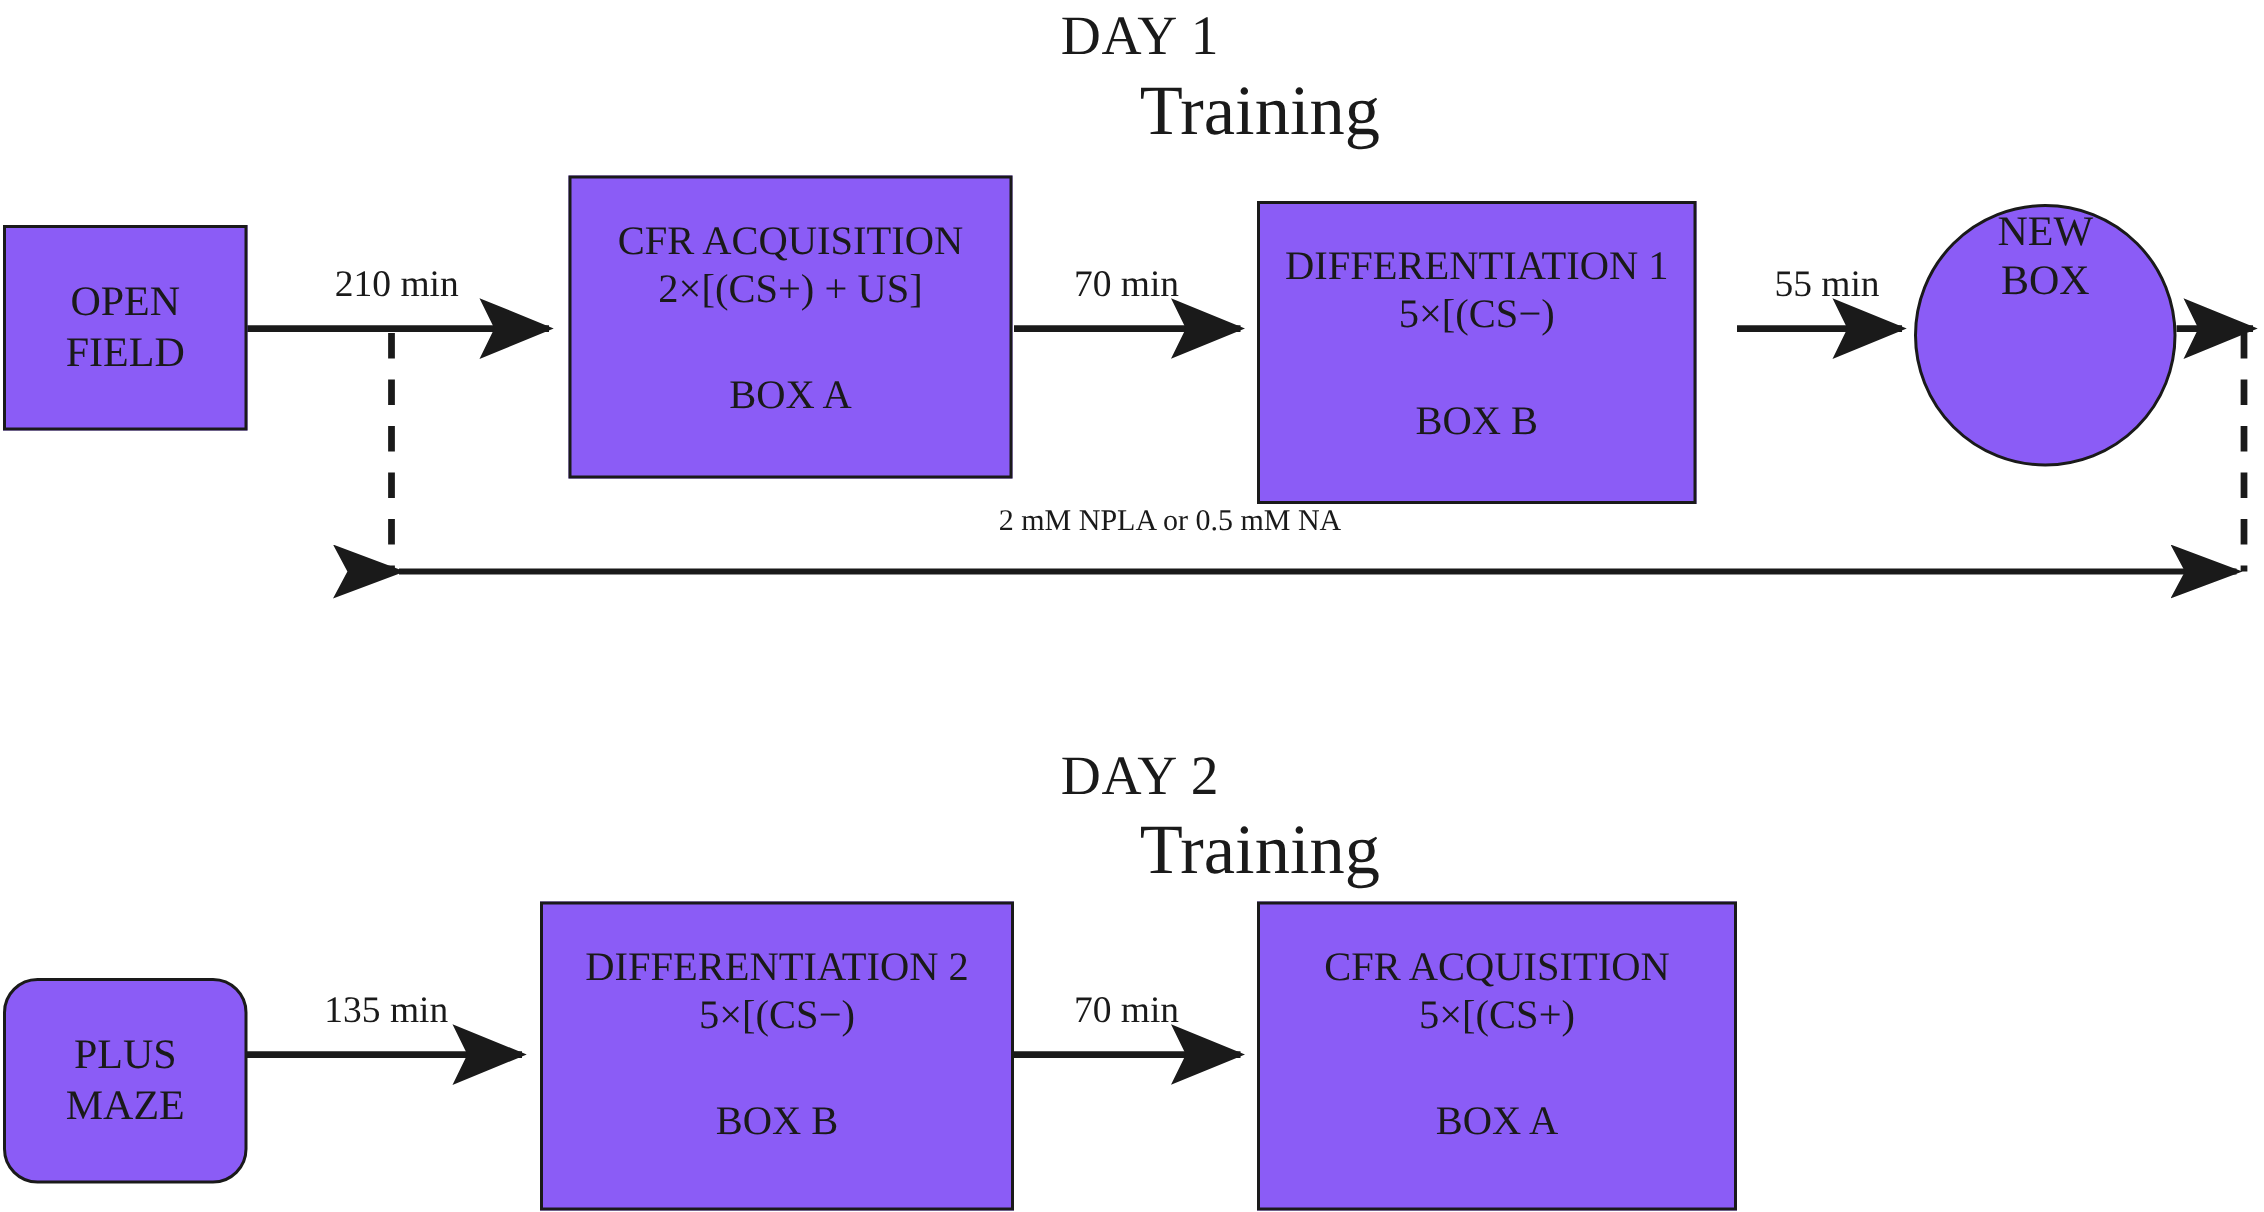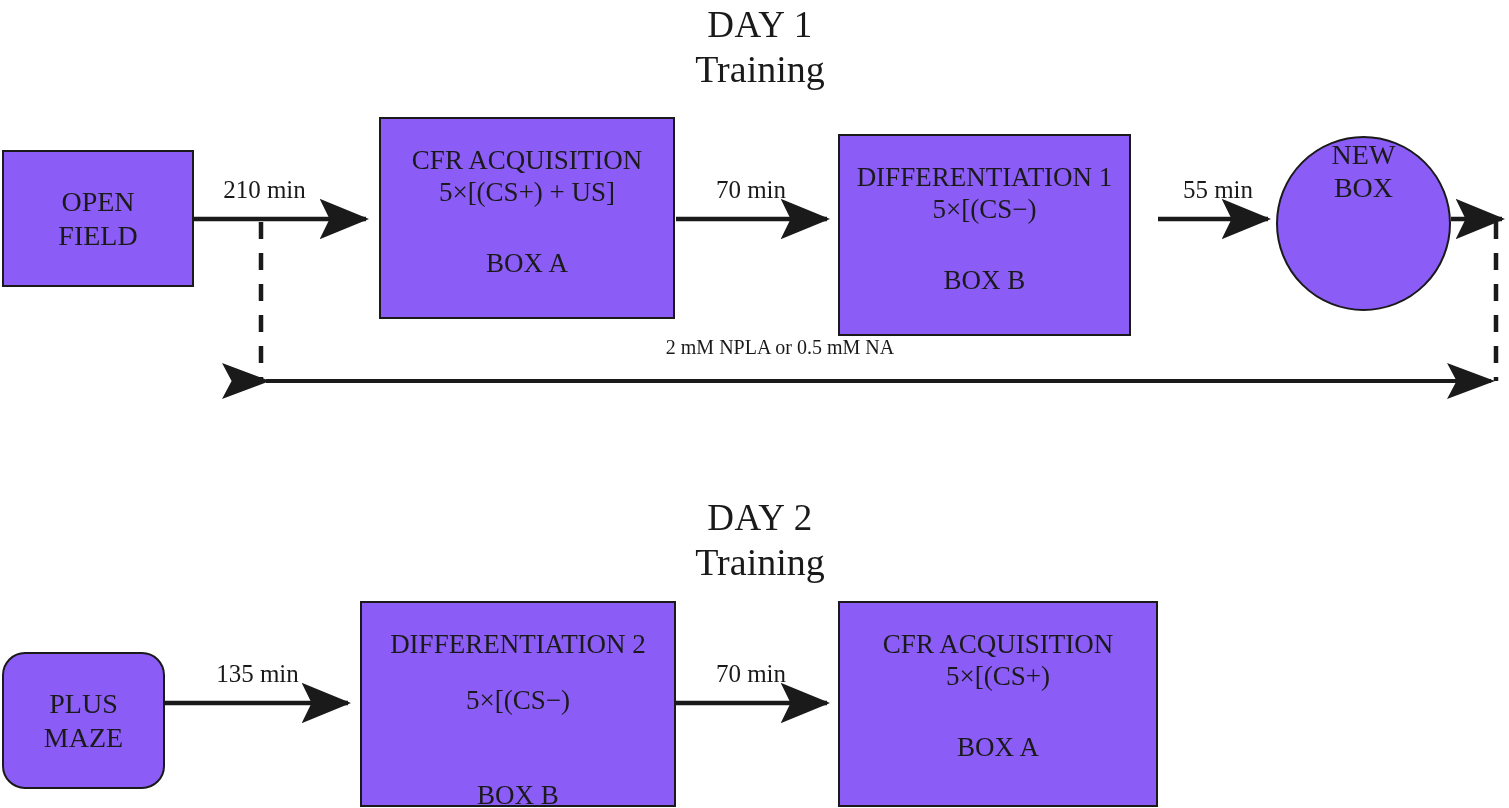--- a/index.html
+++ b/index.html
@@ -50,21 +50,22 @@
     position: absolute;
     text-align: center;
     line-height: 1.16;
     white-space: nowrap;
   }
   .hdr .day {
     font-size: 37px;
     letter-spacing: 0.5px;
   }
   .hdr .sub {
-    font-size: 38px;
+    font-size: 47px;
+    text-align: right;
   }
   .edge-label {
     position: absolute;
     font-size: 25px;
     white-space: nowrap;
     text-align: center;
   }
   .drug-label {
     position: absolute;
     font-size: 20px;
@@ -105,28 +106,28 @@
 
     <line x1="164" y1="703" x2="348" y2="703" stroke="#1a1a1a" stroke-width="4.5" marker-end="url(#ah)"></line>
     <line x1="676" y1="703" x2="827" y2="703" stroke="#1a1a1a" stroke-width="4.5" marker-end="url(#ah)"></line>
   </svg>
 
   <div class="hdr" style="left:600px; top:4px; width:320px;">
     <div class="day">DAY 1</div>
     <div class="sub">Training</div>
   </div>
 
-  <div class="node simple" style="left:2px; top:150px; width:192px; height:137px;">
+  <div class="node simple" style="left:2px; top:150px; width:163px; height:137px;">
     <span class="node-line big">OPEN</span>
     <span class="node-line big">FIELD</span>
   </div>
 
   <div class="node" style="left:379px; top:117px; width:296px; height:202px; padding-top:26px;">
     <span class="node-line mid">CFR ACQUISITION</span>
-    <span class="node-line mid">5×[(CS+) + US]</span>
+    <span class="node-line mid">2×[(CS+) + US]</span>
     <span class="node-line mid" style="margin-top:39px;">BOX A</span>
   </div>
 
   <div class="node" style="left:838px; top:134px; width:293px; height:202px; padding-top:26px;">
     <span class="node-line mid">DIFFERENTIATION 1</span>
     <span class="node-line mid">5×[(CS−)</span>
     <span class="node-line mid" style="margin-top:39px;">BOX B</span>
   </div>
 
   <div class="node circle" style="left:1276px; top:136px; width:175px; height:175px;">
@@ -143,21 +144,21 @@
   <div class="hdr" style="left:600px; top:497px; width:320px;">
     <div class="day">DAY 2</div>
     <div class="sub">Training</div>
   </div>
 
   <div class="node simple" style="left:2px; top:652px; width:163px; height:137px;border-radius:23px;">
     <span class="node-line big">PLUS</span>
     <span class="node-line big">MAZE</span>
   </div>
 
-  <div class="node" style="left:360px; top:601px; width:316px; height:206px; padding-top:26px;gap:24px;">
+  <div class="node" style="left:360px; top:601px; width:316px; height:206px; padding-top:26px;">
     <span class="node-line mid">DIFFERENTIATION 2</span>
     <span class="node-line mid">5×[(CS−)</span>
     <span class="node-line mid" style="margin-top:39px;">BOX B</span>
   </div>
 
   <div class="node" style="left:838px; top:601px; width:320px; height:206px; padding-top:26px;">
     <span class="node-line mid">CFR ACQUISITION</span>
     <span class="node-line mid">5×[(CS+)</span>
     <span class="node-line mid" style="margin-top:39px;">BOX A</span>
   </div>

